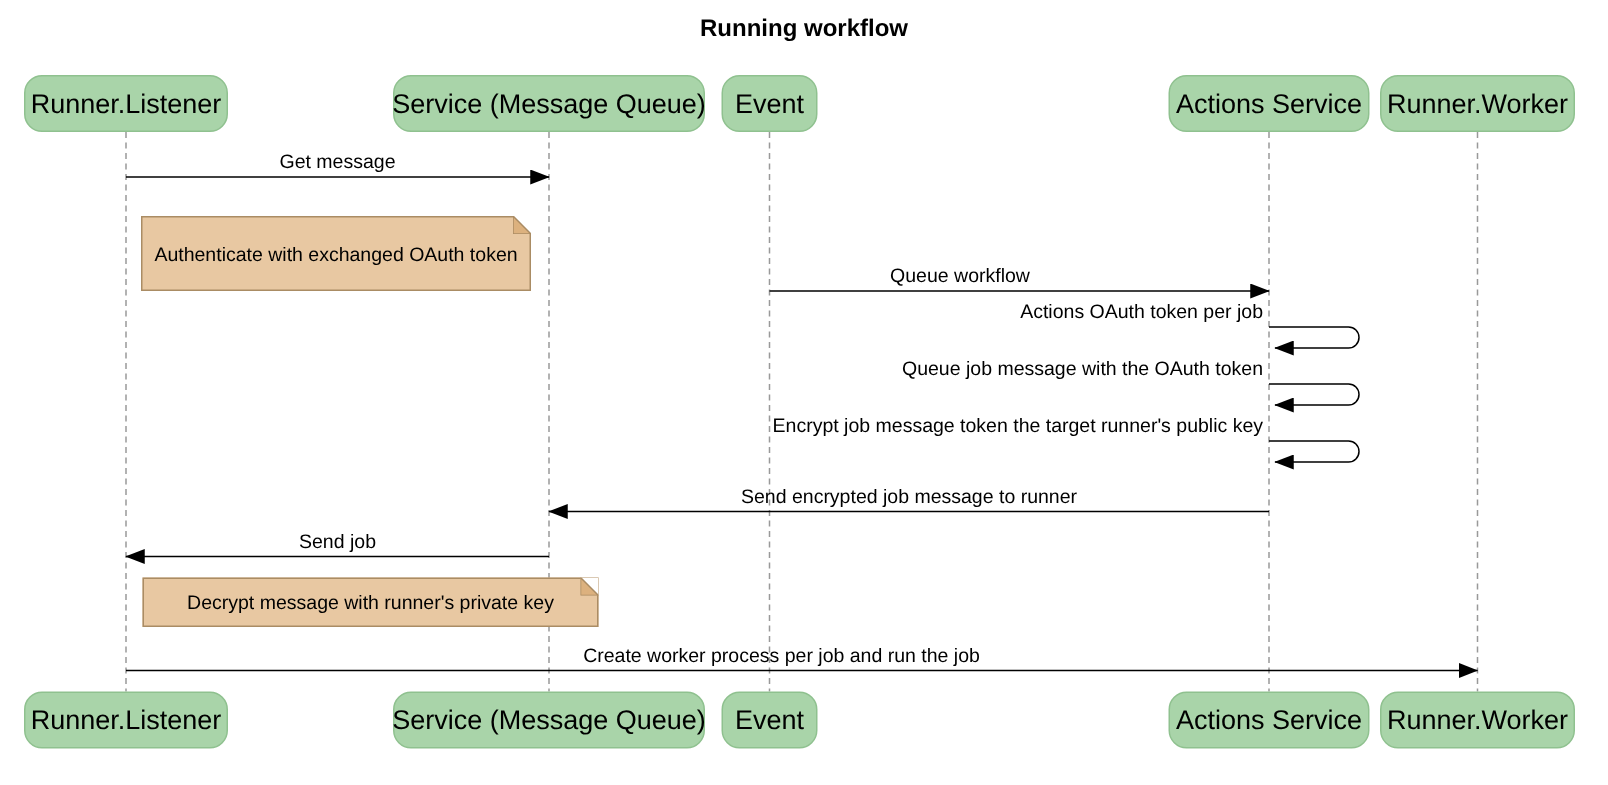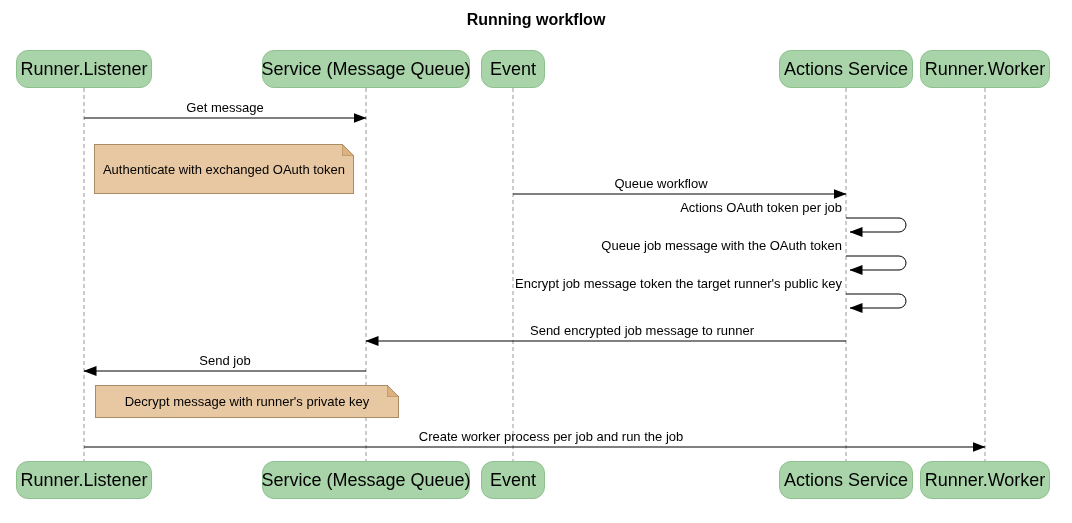--- a/index.html
+++ b/index.html
@@ -87,27 +87,27 @@
       <div class="actor" style="left: 16px; top: 461px; width: 136px;">Runner.Listener</div>
       <div class="actor" style="left: 262px; top: 50px; width: 208px;">Service (Message Queue)</div>
       <div class="actor" style="left: 262px; top: 461px; width: 208px;">Service (Message Queue)</div>
       <div class="actor" style="left: 481px; top: 50px; width: 64px;">Event</div>
       <div class="actor" style="left: 481px; top: 461px; width: 64px;">Event</div>
       <div class="actor" style="left: 779px; top: 50px; width: 134px;">Actions Service</div>
       <div class="actor" style="left: 779px; top: 461px; width: 134px;">Actions Service</div>
       <div class="actor" style="left: 920px; top: 50px; width: 130px;">Runner.Worker</div>
       <div class="actor" style="left: 920px; top: 461px; width: 130px;">Runner.Worker</div>
       <div class="msg-label center" style="top: 100px; left: 225px; text-align: center;">Get message</div>
-      <div class="msg-label center" style="top: 176px; left: 661px;">Queue workflow</div>
+      <div class="msg-label center" style="top: 176px; left: 640px;">Queue workflow</div>
       <div class="msg-label" style="top: 200px; right: 230px;">Actions OAuth token per job</div>
       <div class="msg-label" style="top: 238px; right: 230px;">Queue job message with the OAuth token</div>
       <div class="msg-label" style="top: 276px; right: 230px;">Encrypt job message token the target runner's public key</div>
-      <div class="msg-label center" style="top: 323px; left: 642px;">Send encrypted job message to runner</div>
+      <div class="msg-label center" style="top: 323px; left: 606px;">Send encrypted job message to runner</div>
       <div class="msg-label center" style="top: 353px; left: 225px; text-align: right;">Send job</div>
-      <div class="msg-label center" style="top: 429px; left: 551px;">Create worker process per job and run the job</div>
+      <div class="msg-label center" style="top: 429px; left: 521px;">Create worker process per job and run the job</div>
       <div class="note" style="left: 94px; top: 144px; width: 260px; height: 50px;">Authenticate with exchanged OAuth token<svg class="fold" width="12" height="12">
           <path d="M0 0 L12 0 L12 12 Z" fill="#ffffff"></path>
           <path d="M0 0 L12 12 L0 12 Z" fill="#dcb17e" stroke="#aa8c64" stroke-width="1"></path>
         </svg></div>
       <div class="note" style="left: 95px; top: 385px; width: 304px; height: 33px;">Decrypt message with runner's private key<svg class="fold" width="12" height="12">
           <path d="M0 0 L12 0 L12 12 Z" fill="#ffffff"></path>
           <path d="M0 0 L12 12 L0 12 Z" fill="#dcb17e" stroke="#aa8c64" stroke-width="1"></path>
         </svg></div>
     </div>
 </div>

